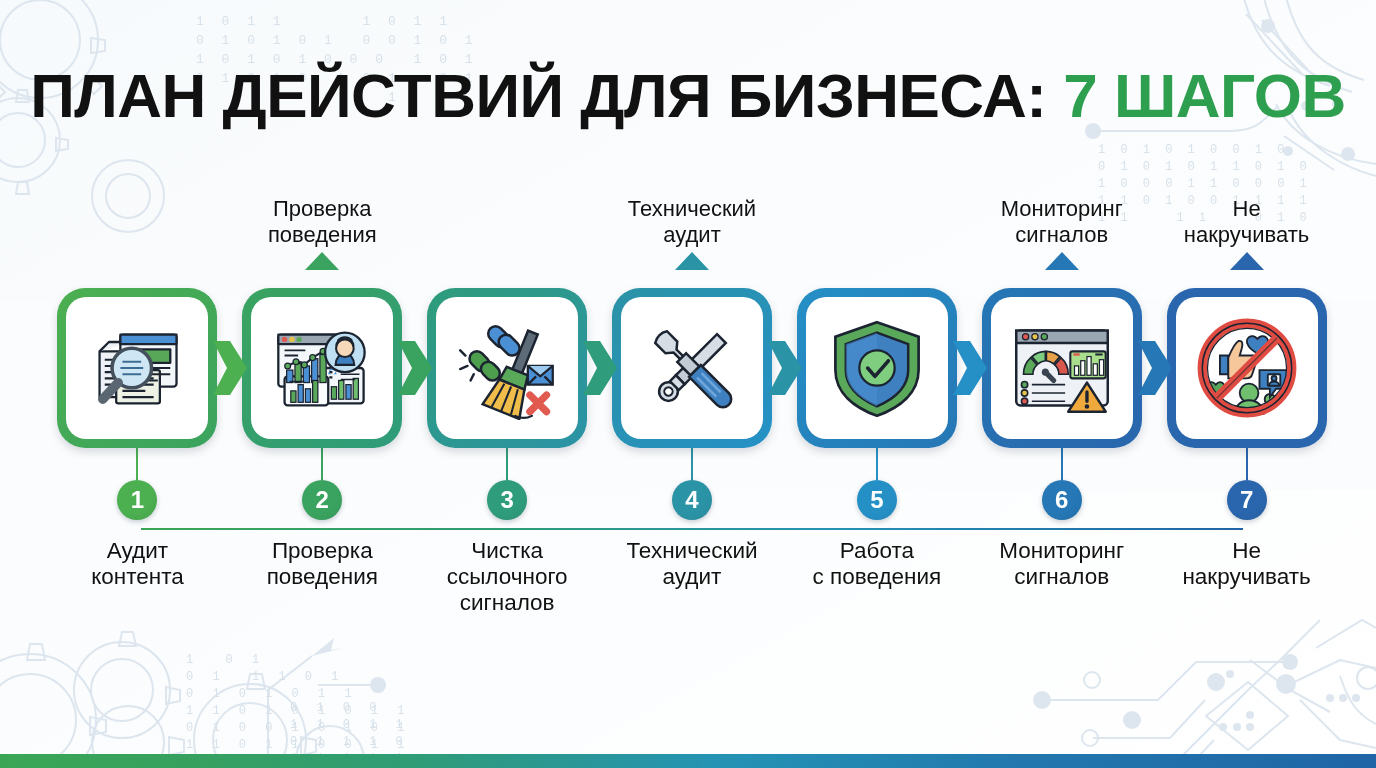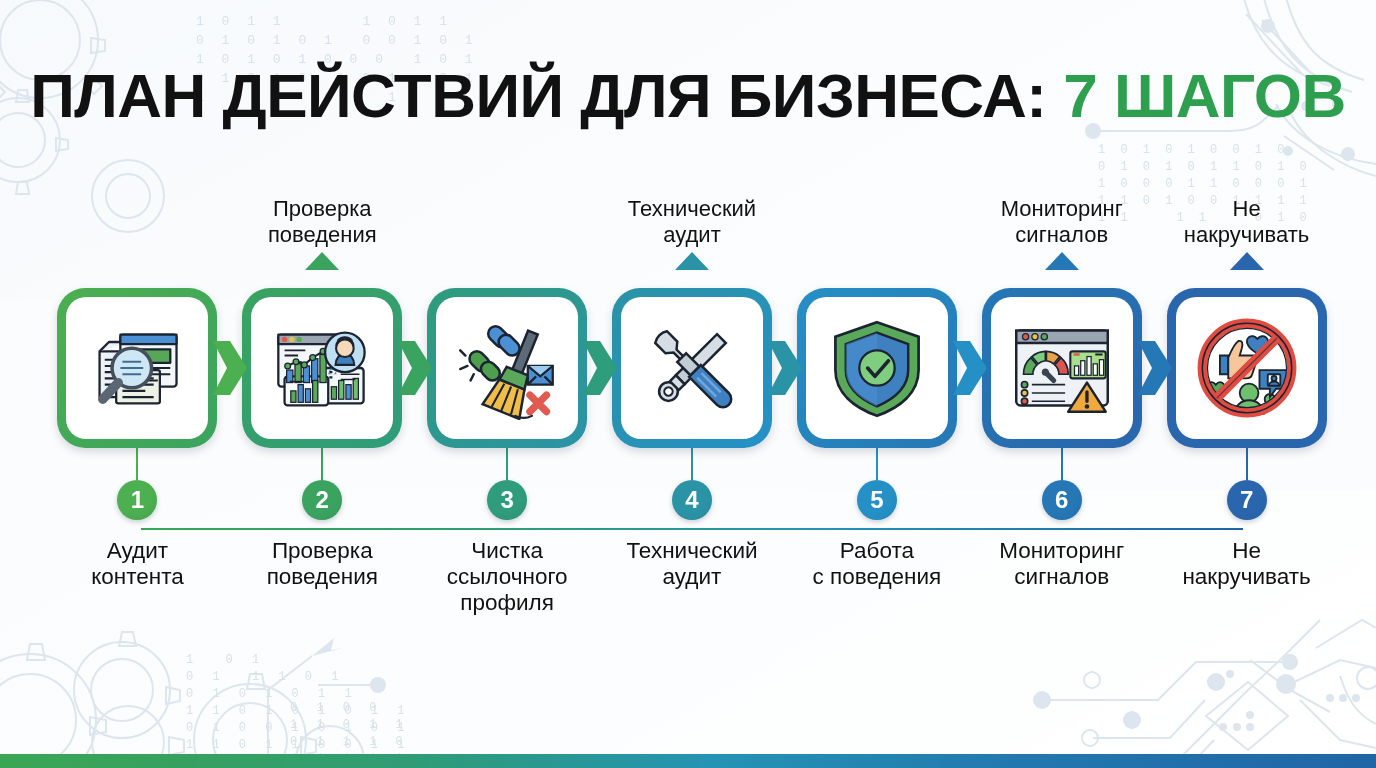--- a/index.html
+++ b/index.html
@@ -404,21 +404,21 @@
         <div class="chev"><svg viewBox="0 0 34 54" xmlns="http://www.w3.org/2000/svg">
             <path d="M0 0 L17 0 L34 27 L17 54 L0 54 L14 27 z" fill="#2f9c7b"></path>
           </svg></div>
       </div>
       <div class="stem" style="background: rgb(47, 156, 123);"></div>
       <div class="dot" style="background: radial-gradient(circle at 35% 30%, rgb(47, 156, 123) 0%, rgb(47, 156, 123) 55%, rgba(0, 0, 0, 0.12) 130%), rgb(47, 156, 123);">
         <span>3</span>
       </div>
       <div class="bot-cap">Чистка
 ссылочного
-профиля</div>
+сигналов</div>
     </div>
     <div class="step">
       <div class="top-cap"><div>Технический
 аудит</div><div class="pointer" style="border-bottom: 18px solid rgb(43, 147, 166);"></div></div>
       <div class="card-wrap">
         <div class="card" style="background: linear-gradient(135deg, rgb(43, 147, 166) 0%, rgb(37, 144, 198) 100%);">
           <div class="card-inner">
             <svg viewBox="0 0 100 100">
  <g transform="rotate(45 50 50)">
   <path d="M44 10 L56 10 L56 56 a6 6 0 0 1 -12 0 z" fill="#d6dde4" stroke="#1b2430" stroke-width="2.4"></path>

